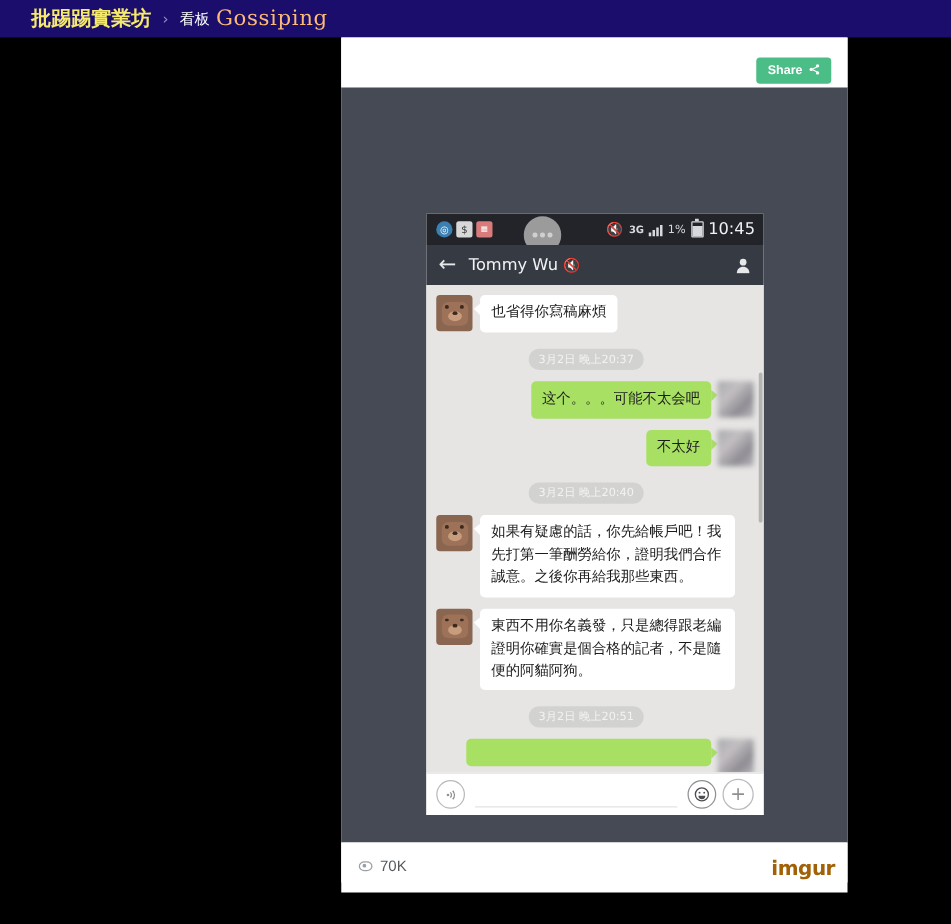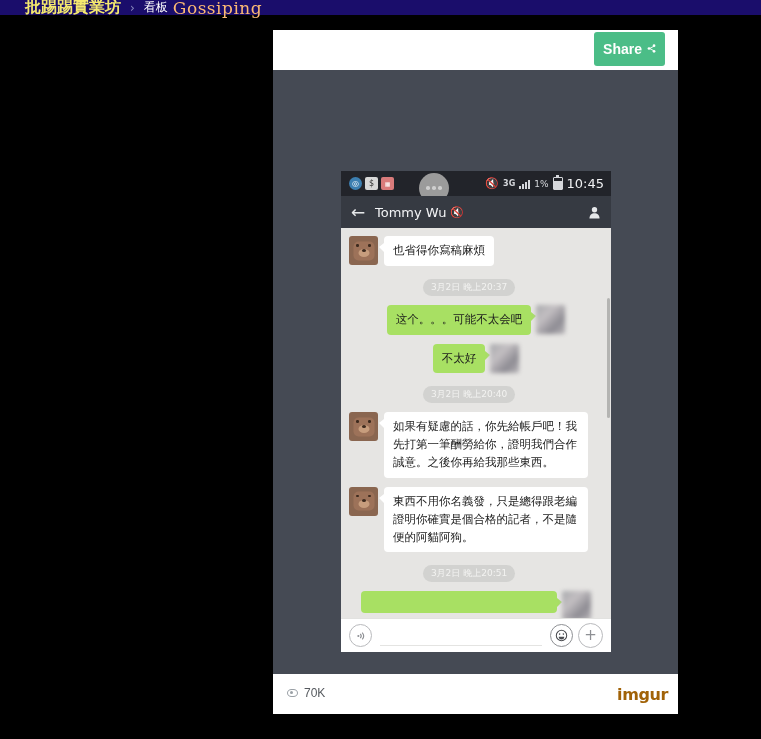--- a/index.html
+++ b/index.html
@@ -10,21 +10,21 @@
     height: 739px;
     overflow: hidden;
     font-family: "Liberation Sans", sans-serif;
   }
 
   
   #ptt-navbar {
     position: absolute;
     left: 0; top: 0;
     width: 761px;
-    height: 15px;
+    height: 30px;
     background: #1a0d6b;
     box-sizing: border-box;
     display: flex;
     align-items: center;
     padding-left: 25px;
   }
   #ptt-navbar .brand {
     color: #f5e96e;
     font-family: "DejaVu Sans", sans-serif;
     font-size: 16px;
@@ -65,29 +65,29 @@
 
   
   #imgur-header {
     position: relative;
     height: 40px;
     background: #ffffff;
   }
   #share-button {
     position: absolute;
     right: 13px;
-    top: 2px;
+    top: 16px;
     background: #4bbd87;
     color: #ffffff;
     border: none;
     border-radius: 3px;
-    height: 34px;
+    height: 21px;
     padding: 0 9px;
     font-family: "Liberation Sans", sans-serif;
-    font-size: 14px;
+    font-size: 10px;
     font-weight: 700;
     display: flex;
     align-items: center;
     gap: 5px;
     cursor: pointer;
   }
   #share-button .share-glyph {
     display: inline-block;
     line-height: 1;
     font-size: 11px;
@@ -295,21 +295,21 @@
     box-sizing: border-box;
   }
 
   .msg-row {
     display: flex;
     align-items: flex-start;
     margin: 0 0 9px 0;
     padding: 0 8px;
   }
   .msg-row.left { justify-content: flex-start; }
-  .msg-row.right { justify-content: center; }
+  .msg-row.right { justify-content: flex-end; }
 
   .avatar {
     width: 29px; height: 29px;
     border-radius: 3px;
     background: #8a6650;
     flex: 0 0 auto;
     margin-right: 6px;
     position: relative;
     overflow: hidden;
   }

